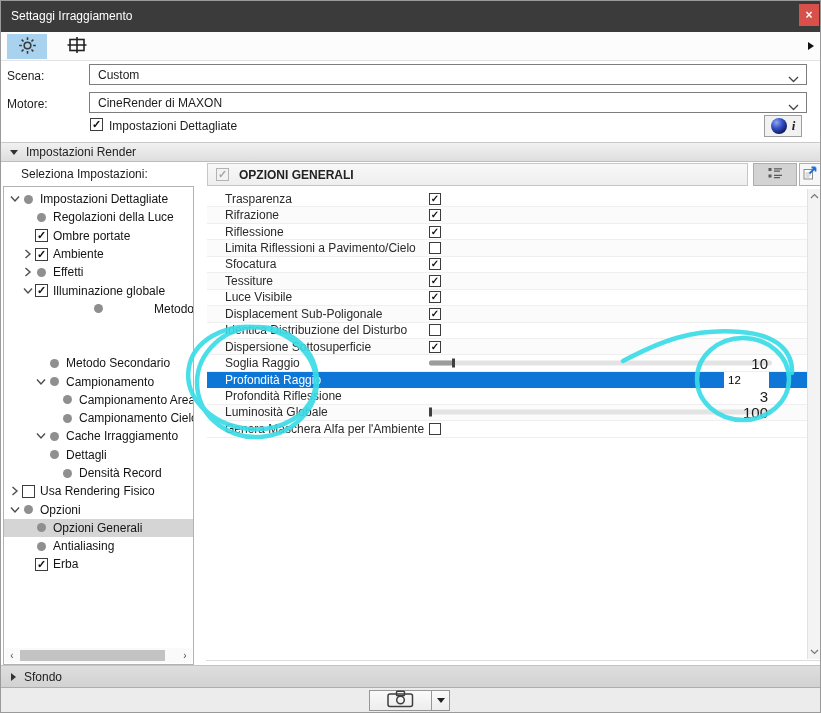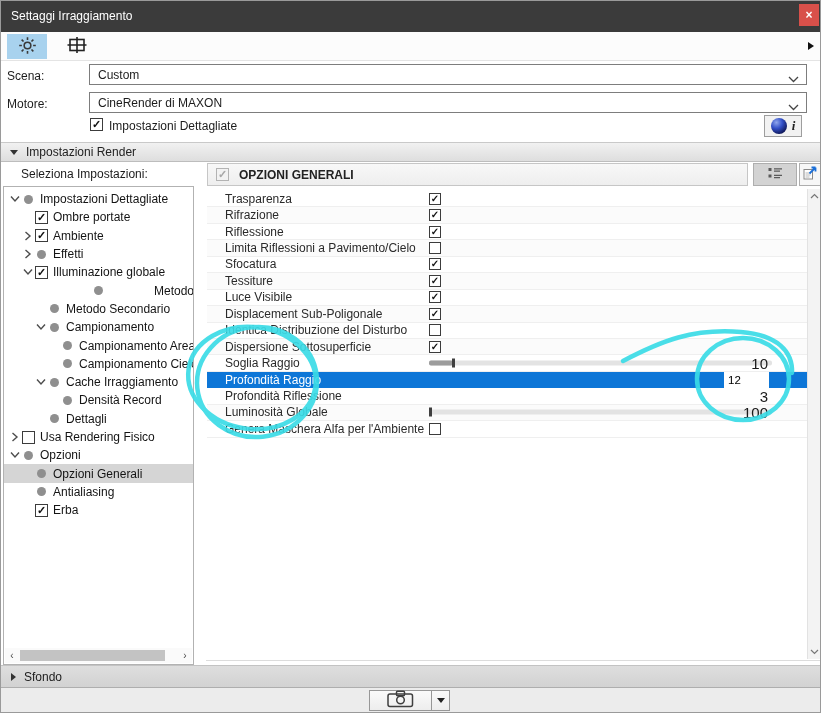--- a/index.html
+++ b/index.html
@@ -173,20 +173,25 @@
           <span class="expander">
             <svg width="10" height="8" viewBox="0 0 10 8">
               <polyline points="1,1.5 5,6 9,1.5" fill="none" stroke="#4d4d4d" stroke-width="1.4"></polyline>
             </svg>
           </span>
           <span class="dot"></span>
           <span class="tree-label">Impostazioni Dettagliate</span>
         </div>
         <div class="tree-row" style="padding-left: 17px;">
           <span class="expander"></span>
+          <span class="dot"></span>
+          <span class="tree-label">Regolazioni della Luce</span>
+        </div>
+        <div class="tree-row" style="padding-left: 17px;">
+          <span class="expander"></span>
           <span class="cbx">✓</span>
           <span class="tree-label">Ombre portate</span>
         </div>
         <div class="tree-row" style="padding-left: 17px;">
           <span class="expander">
             <svg width="8" height="10" viewBox="0 0 8 10">
               <polyline points="1.5,1 6,5 1.5,9" fill="none" stroke="#4d4d4d" stroke-width="1.4"></polyline>
             </svg>
           </span>
           <span class="cbx">✓</span>
@@ -208,21 +213,21 @@
             </svg>
           </span>
           <span class="cbx">✓</span>
           <span class="tree-label">Illuminazione globale</span>
         </div>
         <div class="tree-row" style="padding-left: 30px; gap: 44px;">
           <span class="expander"></span>
           <span class="dot"></span>
           <span class="tree-label">Metodo Primario</span>
         </div>
-        <div class="tree-row" style="padding-left: 30px;">
+        <div class="tree-row" style="padding-left: 30px; margin-top: 36px;">
           <span class="expander"></span>
           <span class="dot"></span>
           <span class="tree-label">Metodo Secondario</span>
         </div>
         <div class="tree-row" style="padding-left: 30px;">
           <span class="expander">
             <svg width="10" height="8" viewBox="0 0 10 8">
               <polyline points="1,1.5 5,6 9,1.5" fill="none" stroke="#4d4d4d" stroke-width="1.4"></polyline>
             </svg>
           </span>
@@ -241,29 +246,29 @@
         </div>
         <div class="tree-row" style="padding-left: 30px;">
           <span class="expander">
             <svg width="10" height="8" viewBox="0 0 10 8">
               <polyline points="1,1.5 5,6 9,1.5" fill="none" stroke="#4d4d4d" stroke-width="1.4"></polyline>
             </svg>
           </span>
           <span class="dot"></span>
           <span class="tree-label">Cache Irraggiamento</span>
         </div>
+        <div class="tree-row" style="padding-left: 30px;">
+          <span class="expander"></span>
+          <span class="dot"></span>
+          <span class="tree-label">Dettagli</span>
+        </div>
         <div class="tree-row" style="padding-left: 43px;">
           <span class="expander"></span>
           <span class="dot"></span>
           <span class="tree-label">Densità Record</span>
-        </div>
-        <div class="tree-row" style="padding-left: 30px;">
-          <span class="expander"></span>
-          <span class="dot"></span>
-          <span class="tree-label">Dettagli</span>
         </div>
         <div class="tree-row" style="padding-left: 4px;">
           <span class="expander">
             <svg width="8" height="10" viewBox="0 0 8 10">
               <polyline points="1.5,1 6,5 1.5,9" fill="none" stroke="#4d4d4d" stroke-width="1.4"></polyline>
             </svg>
           </span>
           <span class="cbx"></span>
           <span class="tree-label">Usa Rendering Fisico</span>
         </div>

